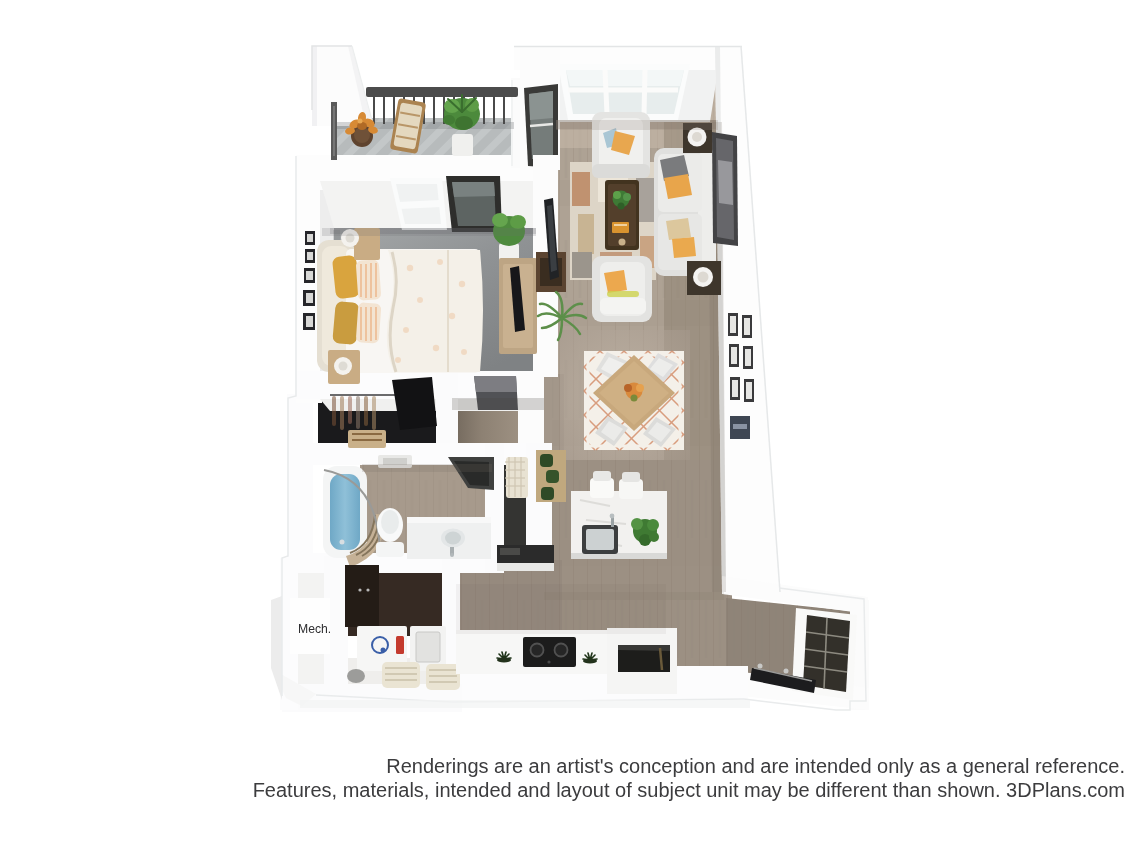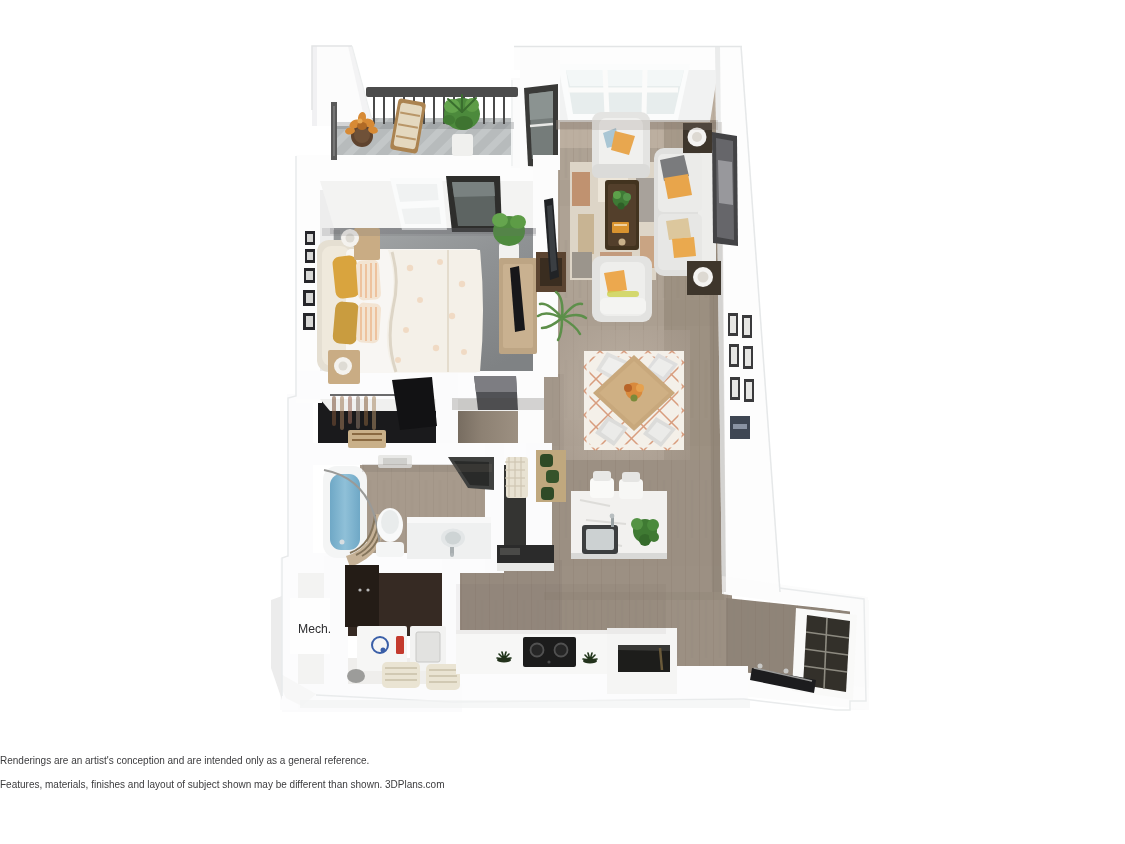--- a/index.html
+++ b/index.html
@@ -1,18 +1,18 @@
 <!DOCTYPE html>
 <html><head>
 <meta charset="utf-8">
 <style>
 html,body{margin:0;padding:0;background:#ffffff;}
 .page{position:relative;width:1125px;height:844px;background:#84cc16;overflow:hidden;
 font-family:"Liberation Sans", sans-serif;}
-.cap{position:absolute;left:0;width:1125px;text-align:left;color:#3c3c3e;font-size:10px;}
+.cap{position:absolute;left:0;width:1125px;text-align:right;color:#3c3c3e;font-size:20px;}
 </style>
 </head>
 <body>
 <div class="page">
 <svg width="1125" height="844" viewBox="0 0 1125 844" xmlns="http://www.w3.org/2000/svg">
 <defs>
 <linearGradient id="tubwater" x1="0" y1="0" x2="1" y2="0">
 <stop offset="0" stop-color="#6fa8c6"></stop>
           <stop offset="0.5" stop-color="#8fc0d8"></stop>
           <stop offset="1" stop-color="#6fa8c6"></stop>
@@ -639,14 +639,14 @@
 <rect x="322" y="228" width="214" height="8" fill="#6f7173" opacity="0.4"></rect>
 <rect x="452" y="398" width="92" height="12" fill="#4a443e" opacity="0.45"></rect>
 <rect x="362" y="464" width="130" height="8" fill="#7a6f63" opacity="0.4"></rect>
 <rect x="544" y="592" width="180" height="8" fill="#7a6f63" opacity="0.25"></rect>
 <rect x="456" y="584" width="210" height="50" fill="#5f554b" opacity="0.13"></rect>
 </g>
 </svg>
 
 <div class="cap" style="top:755px;">Renderings are an artist's conception and are intended only as a general reference.</div>
 
-<div class="cap" style="top:779px;">Features, materials, finishes and layout of subject shown may be different than shown. 3DPlans.com</div>
+<div class="cap" style="top:779px;">Features, materials, intended and layout of subject unit may be different than shown. 3DPlans.com</div>
 </div>
 
 </body></html>

